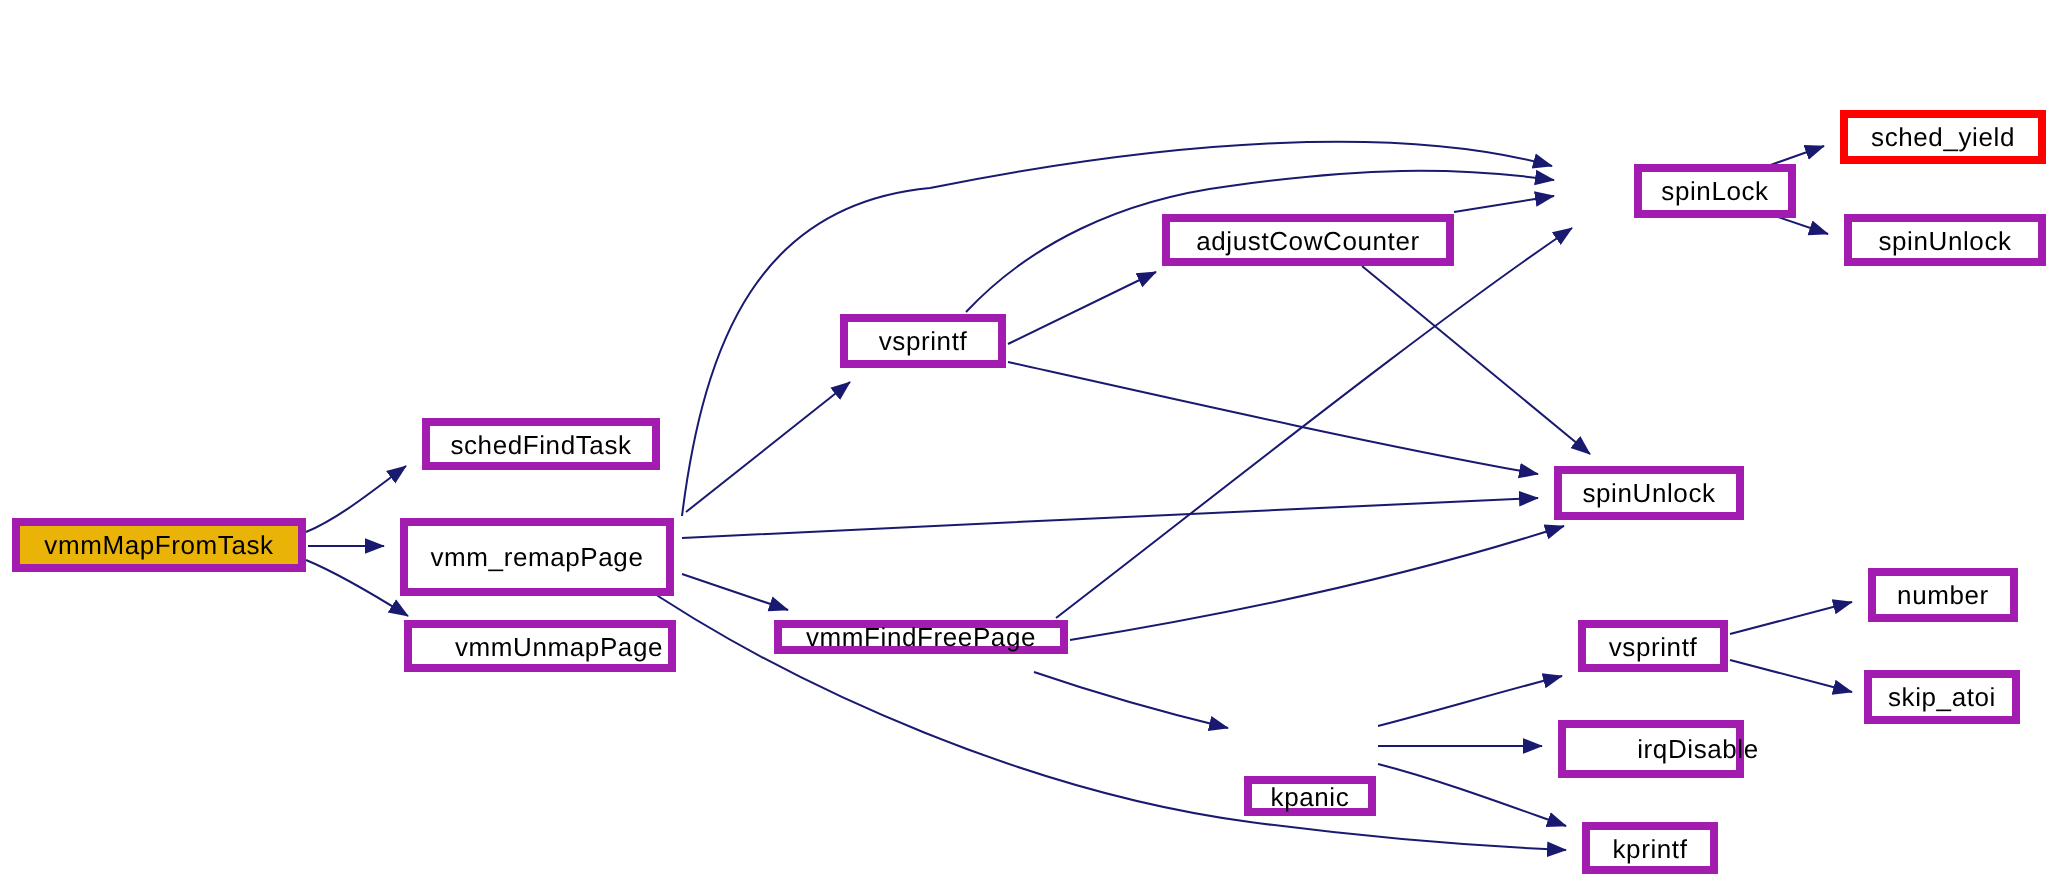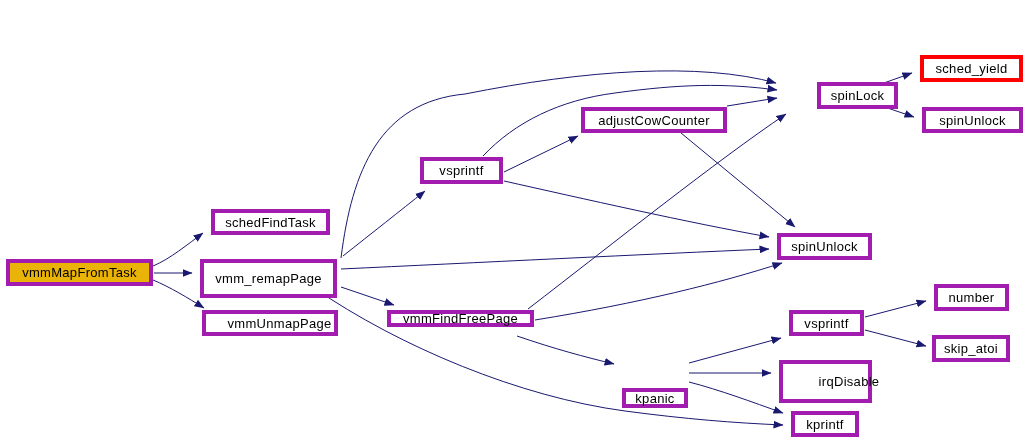--- a/index.html
+++ b/index.html
@@ -121,21 +121,21 @@
       </div>
       <div class="node" style="left: 789px; top: 310px; width: 75px; height: 26px;">
         <span>vsprintf</span>
       </div>
       <div class="node" style="left: 934px; top: 284px; width: 75px; height: 27px;">
         <span>number</span>
       </div>
       <div class="node" style="left: 932px; top: 335px; width: 78px; height: 27px;">
         <span>skip_atoi</span>
       </div>
-      <div class="node" style="left: 779px; top: 360px; width: 93px; height: 43px; padding-left: 47px;">
+      <div class="node" style="left: 779px; top: 360px; width: 93px; height: 29px; padding-left: 47px;">
         <span>irqDisable</span>
       </div>
       <div class="node" style="left: 622px; top: 360px; width: 66px; height: 20px; margin-top: 28px;">
         <span>kpanic</span>
       </div>
       <div class="node" style="left: 791px; top: 411px; width: 68px; height: 26px;">
         <span>kprintf</span>
       </div>
     </div>
 </div>

